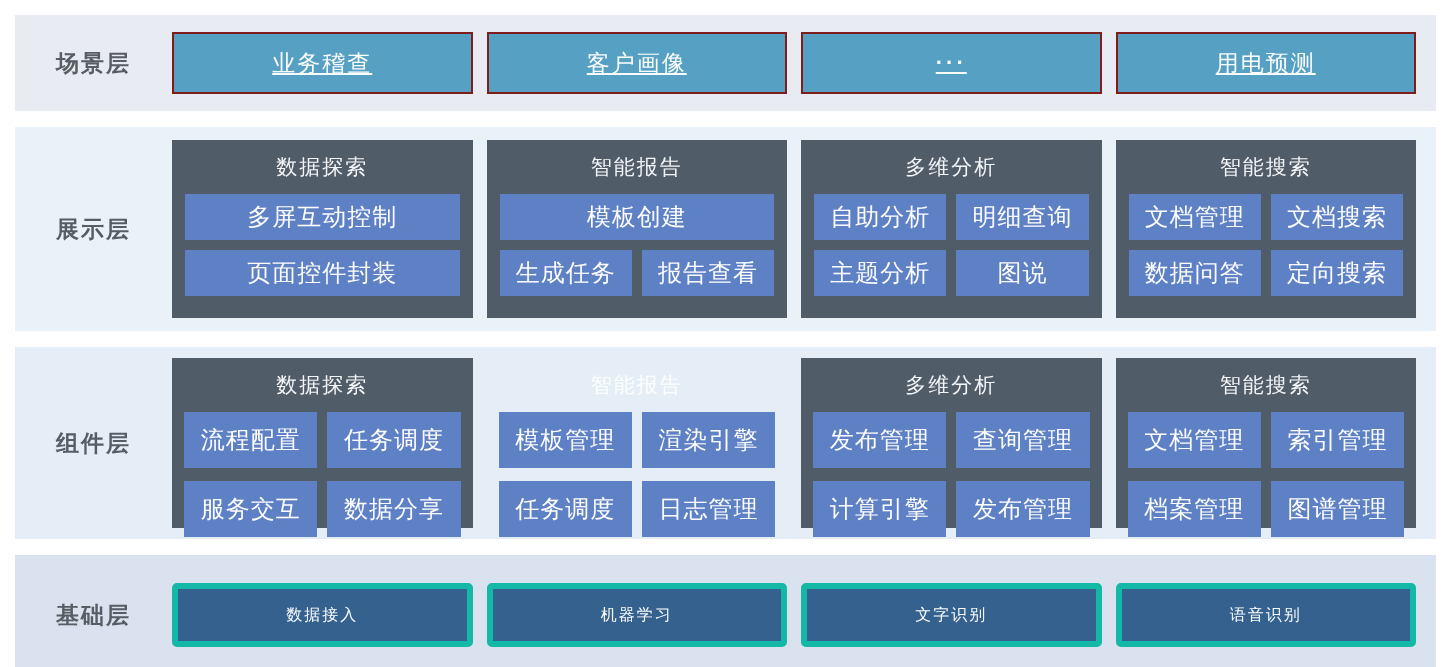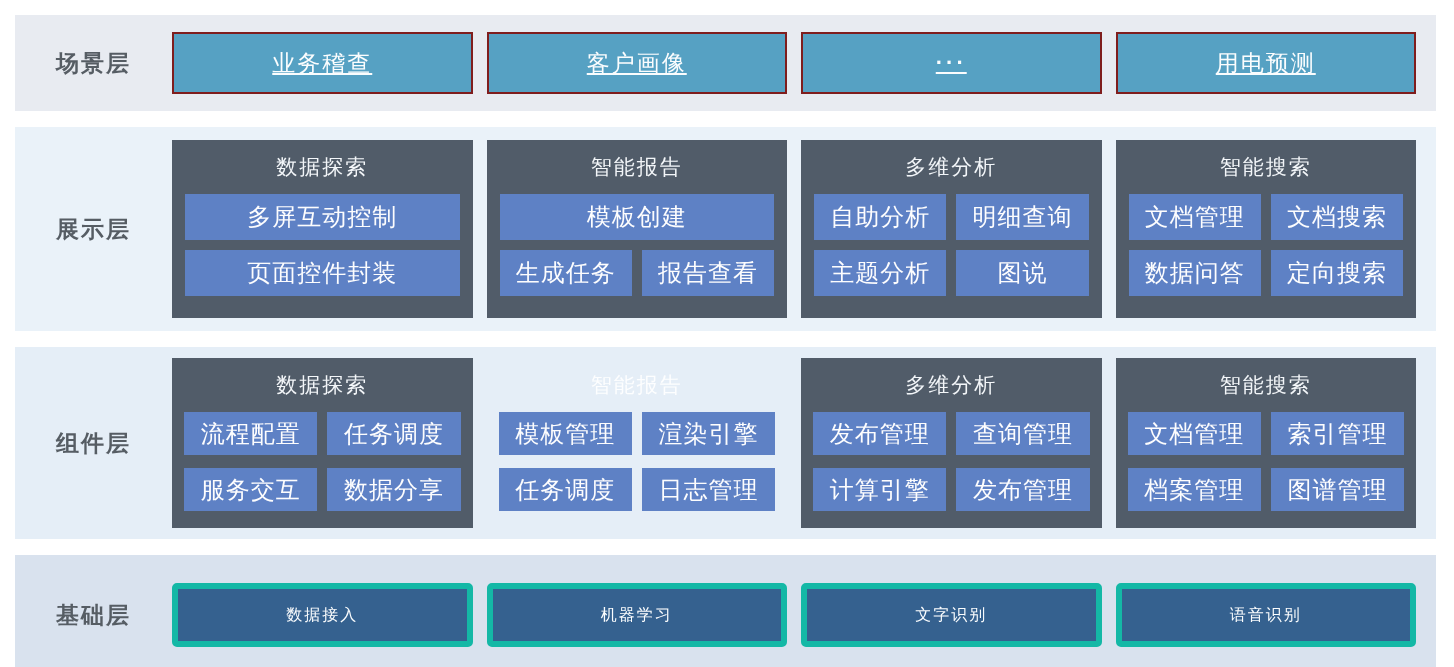--- a/index.html
+++ b/index.html
@@ -51,21 +51,21 @@
   .panel-body { display:flex; flex-direction:column; flex:1; }
   .band-display .panel-body { gap:10px; padding-bottom:22px; }
   .band-component .panel-body { gap:13px; padding-bottom:17px; }
   .pair { display:grid; grid-template-columns:1fr 1fr; gap:10px; }
   .item {
     background:#5e81c5; color:#fdfdfe; display:flex; align-items:center; justify-content:center;
     font-size:24px; letter-spacing:1px;
     font-family:"Liberation Serif","DejaVu Serif",serif;
   }
   .band-display .item { height:46px; }
-  .band-component .item { height:43px; }
+  .band-component .item { height:56px; }
 
   
   .base-btn {
     height:64px; background:#35618f; border:6px solid #14b8a6; border-radius:5px;
     box-sizing:border-box; display:flex; align-items:center; justify-content:center;
     color:#fbfdfe; font-size:16px; letter-spacing:2px;
     font-family:"Liberation Serif","DejaVu Serif",serif;
   }
 </style>
 </head>

